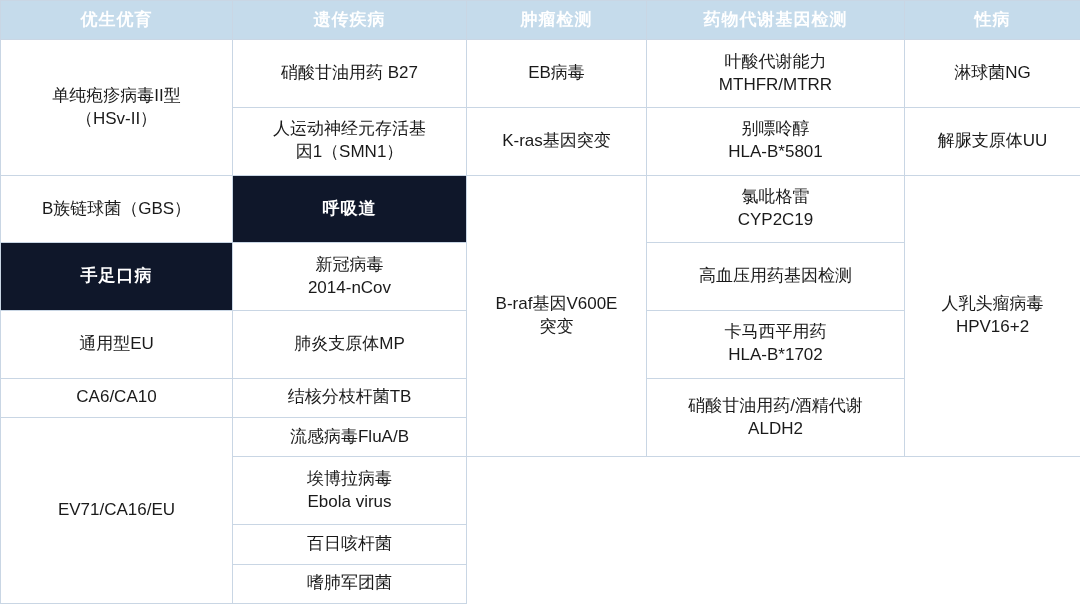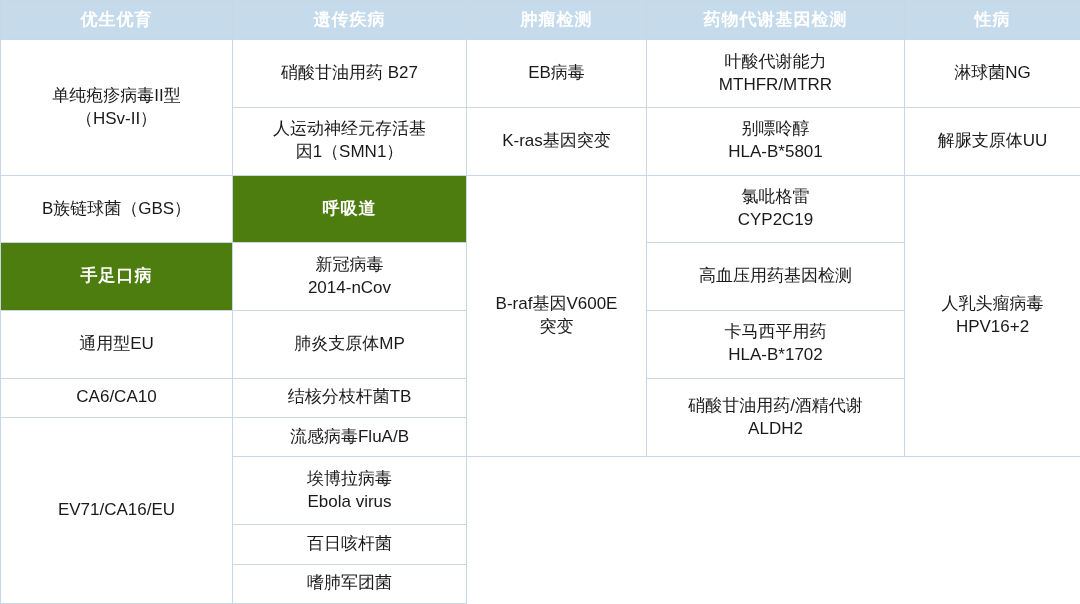--- a/index.html
+++ b/index.html
@@ -38,21 +38,21 @@
   }
   td.header {
     background: #c5dbeb;
     color: #ffffff;
     font-size: 21px;
     font-weight: bold;
     letter-spacing: 1px;
     border-color: #c5dbeb;
   }
   td.subheader {
-    background: #4d7c0f;
+    background: #0f172a;
     color: #ffffff;
     font-size: 21px;
     font-weight: bold;
     letter-spacing: 1px;
     border-color: #c5dbeb;
   }
   td.cell {
     background: #ffffff;
   }
   .line {

